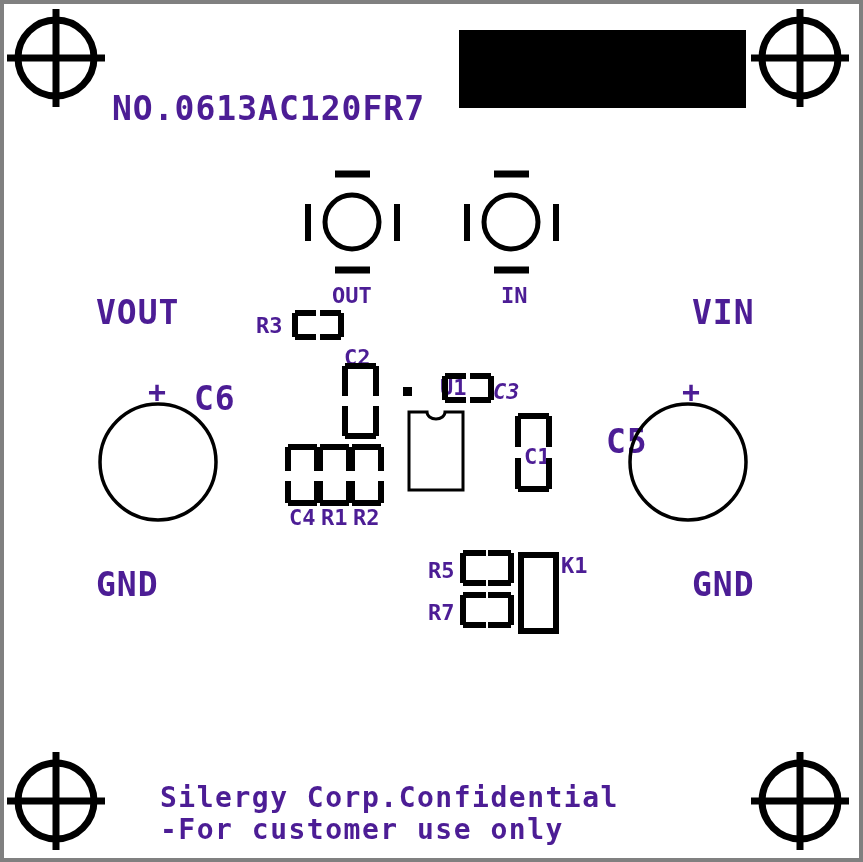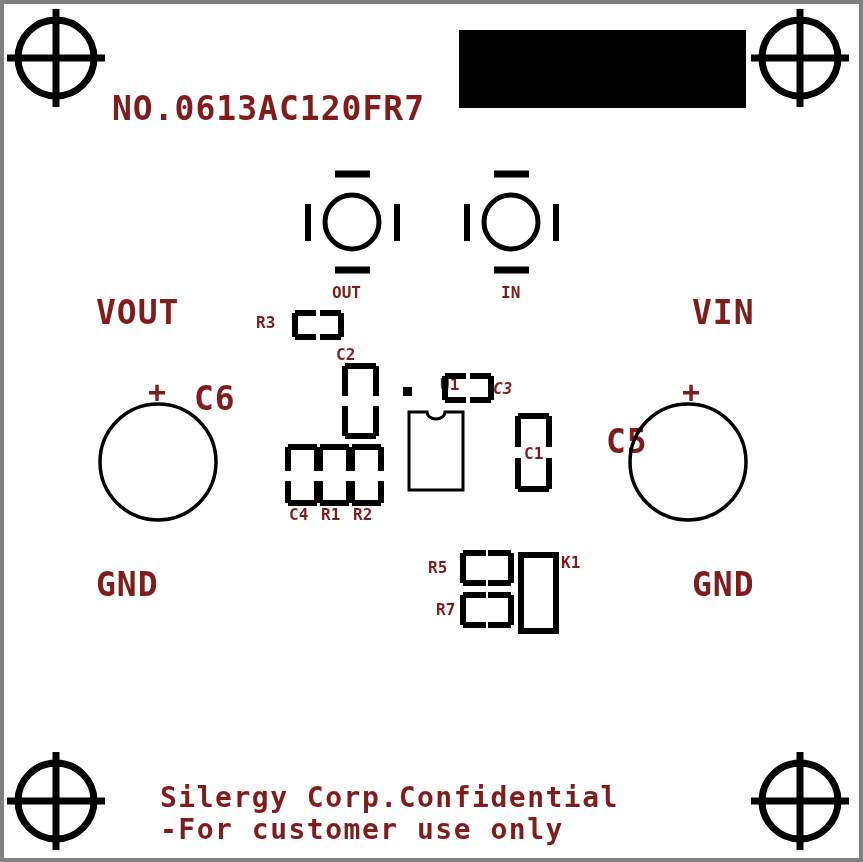--- a/index.html
+++ b/index.html
@@ -28,29 +28,29 @@
   svg.layer {
     position: absolute;
     left: 0;
     top: 0;
     width: 855px;
     height: 854px;
     overflow: visible;
   }
   .silk-text {
     position: absolute;
-    color: #7f1d1d;
+    color: #4c1d95;
     font-family: "DejaVu Sans Mono", monospace;
     font-weight: bold;
     white-space: pre;
     line-height: 1;
     letter-spacing: 0px;
   }
   .t-big   { font-size: 33px; letter-spacing: 1px; }
-  .t-small { font-size: 16px; }
+  .t-small { font-size: 22px; }
   .t-foot  { font-size: 28px; letter-spacing: 1.5px; }
   .t-plus  { font-size: 30px; }
   .blackbar {
     position: absolute;
     background: #000000;
   }
 </style>
 </head>
 <body>
 
@@ -68,29 +68,29 @@
 
     <div class="silk-text t-small" style="left:328px; top:281px;">OUT</div>
     <div class="silk-text t-small" style="left:497px; top:281px;">IN</div>
 
     <div class="silk-text t-plus" style="left:144px; top:373px;">+</div>
     <div class="silk-text t-big" style="left:190px; top:378px;">C6</div>
     <div class="silk-text t-plus" style="left:678px; top:373px;">+</div>
     <div class="silk-text t-big" style="left:602px; top:378px;margin-top:43px;">C5</div>
 
     <div class="silk-text t-small" style="left:252px; top:311px;">R3</div>
-    <div class="silk-text t-small" style="left:332px; top:343px;">C2</div>
+    <div class="silk-text t-small" style="left:340px; top:343px;">C2</div>
     <div class="silk-text t-small" style="left:408px; top:373px;margin-left:28px;">U1</div>
     <div class="silk-text t-small" style="left:489px; top:377px;font-style:italic;">C3</div>
     <div class="silk-text t-small" style="left:520px; top:394px;margin-top:48px;">C1</div>
     <div class="silk-text t-small" style="left:285px; top:503px;">C4</div>
     <div class="silk-text t-small" style="left:317px; top:503px;">R1</div>
     <div class="silk-text t-small" style="left:349px; top:503px;">R2</div>
     <div class="silk-text t-small" style="left:424px; top:556px;">R5</div>
-    <div class="silk-text t-small" style="left:424px; top:598px;margin-left:8px;">R7</div>
+    <div class="silk-text t-small" style="left:424px; top:598px;">R7</div>
     <div class="silk-text t-small" style="left:557px; top:551px;">K1</div>
 
     <div class="silk-text t-foot" style="left:156px; top:812px;">-For customer use only</div>
     <div class="silk-text t-foot" style="left:156px; top:780px;">Silergy Corp.Confidential</div>
 
     <svg class="layer" viewBox="0 0 855 854">
 
       <g stroke="#000" stroke-width="7" fill="none">
         <circle cx="52" cy="54" r="38"></circle>
         <line x1="52" y1="5" x2="52" y2="103"></line>

